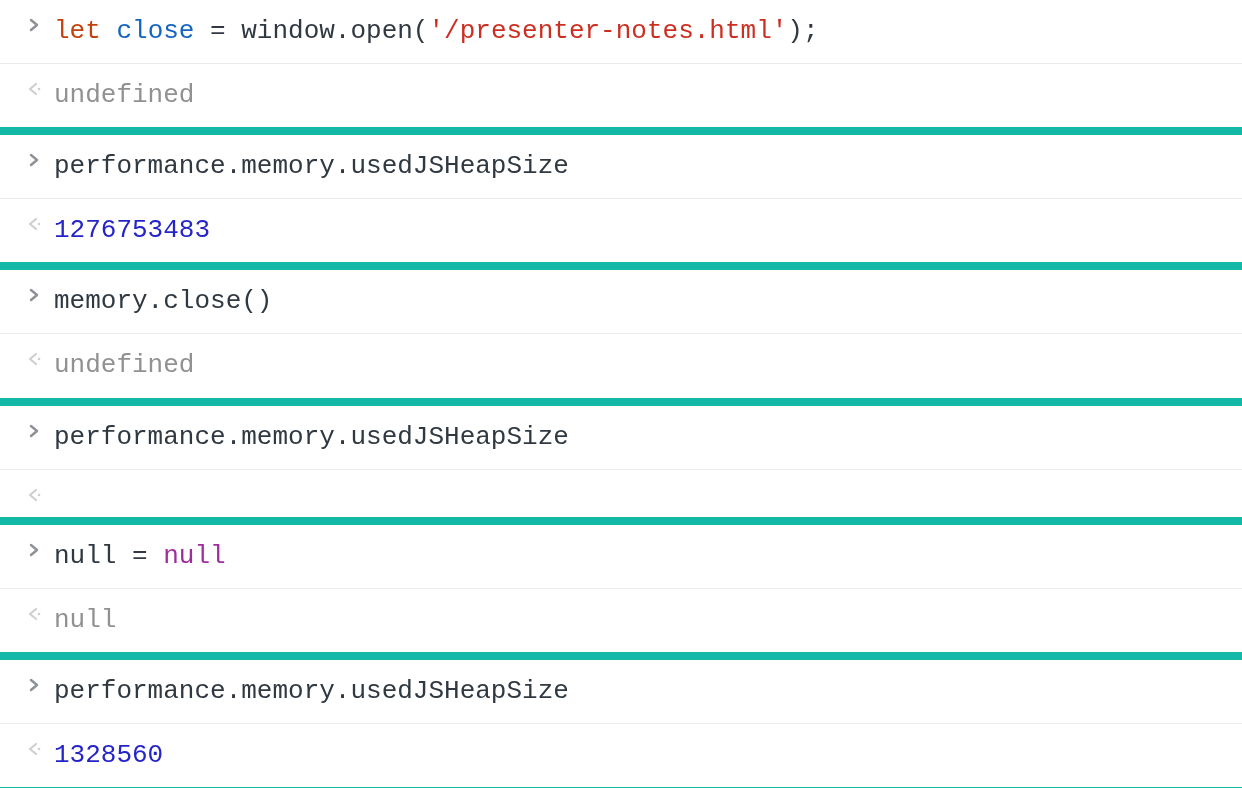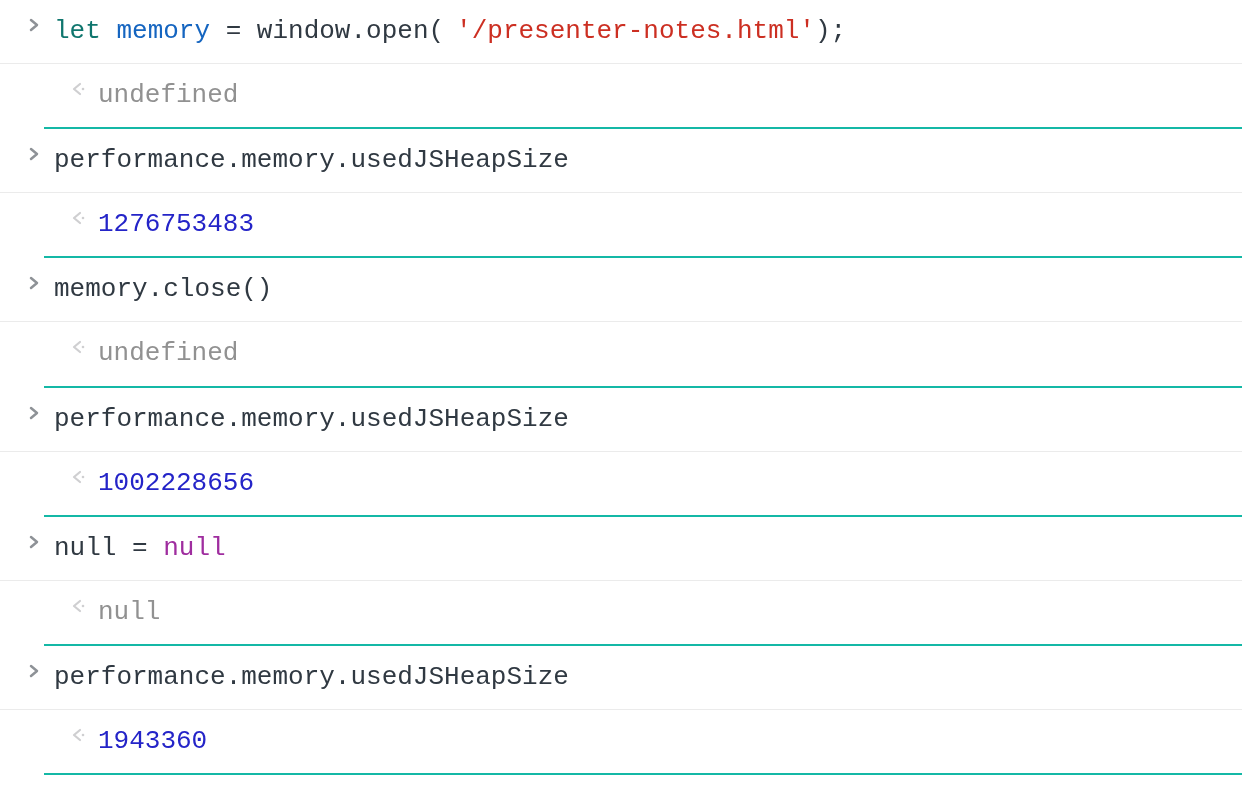--- a/index.html
+++ b/index.html
@@ -12,51 +12,51 @@
   }
   .row {
     display: flex;
     align-items: flex-start;
     padding: 14px 18px 14px 14px;
     border-bottom: 1px solid #ebebeb;
     white-space: pre;
     line-height: 1.35;
   }
   .row.output { border-bottom: 1px solid #e7e7e7; }
-  .row.heavyborder { border-bottom: 2px solid #14b8a6; margin-left: 44px; }
+  .row.heavyborder { border-bottom: 8px solid #14b8a6; }
   .gutter {
     width: 40px;
     flex: 0 0 40px;
     display: flex;
     justify-content: center;
     color: #9aa0a6;
     font-size: 20px;
     font-weight: 600;
     padding-top: 3px;
   }
   .gutter.input-mark { color: #8e9297; }
   .gutter.output-mark { color: #c4c6c8; }
   .content { flex: 1 1 auto; overflow: hidden; }
-  .kw-let { color: #0f766e; text-align: center; }
+  .kw-let { color: #c2410c; text-align: center; }
   .ident { color: #1565c0; }
   .default-text { color: #303942; text-align: center; }
-  .string { color: #cc2f22; margin-left: 12px; }
+  .string { color: #cc2f22; }
   .undef { color: #919191; }
   .number { color: #2424c8; }
   .null-out { color: #919191; }
   .kw-null { color: #9f2d9f; }
   svg.marker { width: 16px; height: 16px; }
 </style>
 </head>
 <body>
 
 <div id="console">
     <div class="row input"><span class="gutter input-mark"><svg class="marker" viewBox="0 0 16 16">
           <path d="M5 3 L11 8 L5 13" fill="none" stroke="#8e9297" stroke-width="2.5" stroke-linecap="round" stroke-linejoin="round"></path>
-        </svg></span><div class="content"><span class="kw-let">let </span><span class="ident">memory</span><span class="default-text"> = window.open(</span><span class="string">'/presenter-notes.html'</span><span class="default-text">);</span></div></div>
+        </svg></span><div class="content"><span class="kw-let">let </span><span class="ident">close</span><span class="default-text"> = window.open(</span><span class="string">'/presenter-notes.html'</span><span class="default-text">);</span></div></div>
     <div class="row output heavyborder"><span class="gutter output-mark"><svg class="marker" viewBox="0 0 16 16">
           <path d="M10 3 L4 8 L10 13" fill="none" stroke="#cfcfd1" stroke-width="2.2" stroke-linecap="round" stroke-linejoin="round"></path>
           <circle cx="13" cy="8" r="1.3" fill="#cfcfd1"></circle>
         </svg></span><div class="content"><span class="undef">undefined</span></div></div>
     <div class="row input"><span class="gutter input-mark"><svg class="marker" viewBox="0 0 16 16">
           <path d="M5 3 L11 8 L5 13" fill="none" stroke="#8e9297" stroke-width="2.5" stroke-linecap="round" stroke-linejoin="round"></path>
         </svg></span><div class="content"><span class="default-text">performance.memory.usedJSHeapSize</span></div></div>
     <div class="row output heavyborder"><span class="gutter output-mark"><svg class="marker" viewBox="0 0 16 16">
           <path d="M10 3 L4 8 L10 13" fill="none" stroke="#cfcfd1" stroke-width="2.2" stroke-linecap="round" stroke-linejoin="round"></path>
           <circle cx="13" cy="8" r="1.3" fill="#cfcfd1"></circle>
@@ -67,28 +67,28 @@
     <div class="row output heavyborder"><span class="gutter output-mark"><svg class="marker" viewBox="0 0 16 16">
           <path d="M10 3 L4 8 L10 13" fill="none" stroke="#cfcfd1" stroke-width="2.2" stroke-linecap="round" stroke-linejoin="round"></path>
           <circle cx="13" cy="8" r="1.3" fill="#cfcfd1"></circle>
         </svg></span><div class="content"><span class="undef">undefined</span></div></div>
     <div class="row input"><span class="gutter input-mark"><svg class="marker" viewBox="0 0 16 16">
           <path d="M5 3 L11 8 L5 13" fill="none" stroke="#8e9297" stroke-width="2.5" stroke-linecap="round" stroke-linejoin="round"></path>
         </svg></span><div class="content"><span class="default-text">performance.memory.usedJSHeapSize</span></div></div>
     <div class="row output heavyborder"><span class="gutter output-mark"><svg class="marker" viewBox="0 0 16 16">
           <path d="M10 3 L4 8 L10 13" fill="none" stroke="#cfcfd1" stroke-width="2.2" stroke-linecap="round" stroke-linejoin="round"></path>
           <circle cx="13" cy="8" r="1.3" fill="#cfcfd1"></circle>
-        </svg></span><div class="content"><span class="number">1002228656</span></div></div>
+        </svg></span></div>
     <div class="row input"><span class="gutter input-mark"><svg class="marker" viewBox="0 0 16 16">
           <path d="M5 3 L11 8 L5 13" fill="none" stroke="#8e9297" stroke-width="2.5" stroke-linecap="round" stroke-linejoin="round"></path>
         </svg></span><div class="content"><span class="default-text">null = </span><span class="kw-null">null</span></div></div>
     <div class="row output heavyborder"><span class="gutter output-mark"><svg class="marker" viewBox="0 0 16 16">
           <path d="M10 3 L4 8 L10 13" fill="none" stroke="#cfcfd1" stroke-width="2.2" stroke-linecap="round" stroke-linejoin="round"></path>
           <circle cx="13" cy="8" r="1.3" fill="#cfcfd1"></circle>
         </svg></span><div class="content"><span class="null-out">null</span></div></div>
     <div class="row input"><span class="gutter input-mark"><svg class="marker" viewBox="0 0 16 16">
           <path d="M5 3 L11 8 L5 13" fill="none" stroke="#8e9297" stroke-width="2.5" stroke-linecap="round" stroke-linejoin="round"></path>
         </svg></span><div class="content"><span class="default-text">performance.memory.usedJSHeapSize</span></div></div>
     <div class="row output heavyborder"><span class="gutter output-mark"><svg class="marker" viewBox="0 0 16 16">
           <path d="M10 3 L4 8 L10 13" fill="none" stroke="#cfcfd1" stroke-width="2.2" stroke-linecap="round" stroke-linejoin="round"></path>
           <circle cx="13" cy="8" r="1.3" fill="#cfcfd1"></circle>
-        </svg></span><div class="content"><span class="number">1943360</span></div></div>
+        </svg></span><div class="content"><span class="number">1328560</span></div></div>
   </div>
 
 </body></html>

